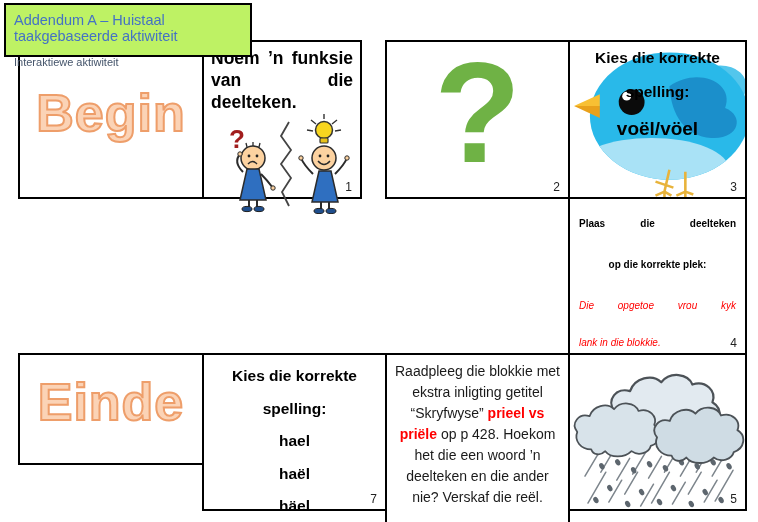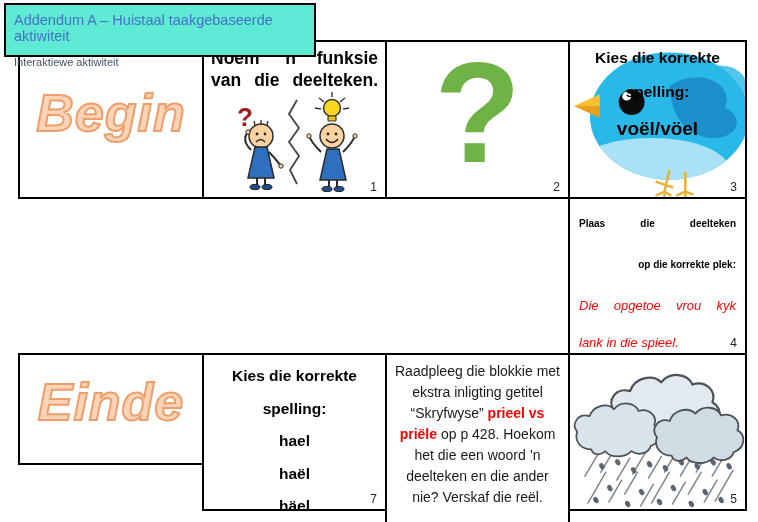--- a/index.html
+++ b/index.html
@@ -4,27 +4,27 @@
 <style>
   html,body{margin:0;padding:0;background:#fff;}
   #page{position:relative;width:758px;height:522px;background:#fff;
         font-family:"Liberation Sans", sans-serif;overflow:hidden;}
 
   
   .cell{position:absolute;background:#fff;border:2px solid #000;box-sizing:border-box;}
   .cellnum{position:absolute;right:8px;bottom:3px;font-size:12px;color:#222;}
 
   
-  #headerbox{position:absolute;left:4px;top:3px;width:312px;height:54px;background:#5eead4;
+  #headerbox{position:absolute;left:4px;top:3px;width:248px;height:54px;background:#bef264;
              border:2px solid #000;box-sizing:border-box;z-index:10;padding:7px 0 0 8px;}
   #headerbox .title{font-size:14.5px;color:var(--accent_blue,#4472C4);}
   #headerbox .subtitle{font-size:11px;color:var(--subtitle_blue,#44546A);margin-top:12px;}
 
   
-  .wordart-cell{display:flex;align-items:center;justify-content:center;font-style:italic;}
+  .wordart-cell{display:flex;align-items:center;justify-content:center;}
   .wordart{font-size:52px;font-weight:bold;letter-spacing:1px;
            color:var(--wordart_fill,#FBD3B6);
            -webkit-text-stroke:2px var(--wordart_stroke,#EE9E6A);
            margin-top:-14px;}
 
   
   .c1-text{font-size:17.5px;font-weight:bold;color:#000;line-height:22px;padding:5px 7px 0 7px;}
   .jline{text-align:justify;text-align-last:justify;}
   .kids-wrap{text-align:center;margin-top:1px;}
 
@@ -34,43 +34,43 @@
 
   
   .birdsvg{position:absolute;left:0;top:0;}
   .c3-line{position:absolute;left:0;right:0;text-align:center;font-weight:bold;color:#000;z-index:3;}
   .c3-l1{top:7px;font-size:15.5px;}
   .c3-l2{top:41px;font-size:15.5px;}
   .c3-l3{top:76px;font-size:19px;}
 
   
   .c4-prompt{font-size:10px;font-weight:bold;color:#000;line-height:41px;padding:4px 9px 0 9px;}
-  .c4-prompt .plain{text-align:right;}
-  .c4-red{font-size:13px;font-style:italic;color:var(--red_text,#FF0000);line-height:37px;padding:2px 9px 0 9px;}
+  .c4-prompt .plain{text-align:center;}
+  .c4-red{font-size:10px;font-style:italic;color:var(--red_text,#FF0000);line-height:37px;padding:2px 9px 0 9px;}
 
   
   .c6-text{font-size:14px;color:#1a1a1a;line-height:21px;text-align:center;padding:6px 8px 0 8px;}
   .c6-text .hl{font-weight:bold;color:var(--red_text,#FF0000);}
 
   
   .c7-text{font-size:15.5px;font-weight:bold;color:#000;text-align:center;line-height:32.5px;padding-top:5px;}
 
   
   .rainsvg{position:absolute;left:0;top:0;}
 </style>
 </head>
 <body>
 
 <div id="page">
 
   <div class="cell wordart-cell" style="left:18px;top:40px;width:186px;height:159px;">
     <span class="wordart">Begin</span>
   </div>
 
-  <div class="cell" style="left:202px;top:40px;width:185px;height:159px;">
+  <div class="cell" style="left:202px;top:40px;width:160px;height:159px;">
     <div class="c1-text">
       <div class="jline">Noem ’n funksie</div>
       <div class="jline">van die deelteken.</div>
     </div>
     <div class="kids-wrap">
       <svg width="166" height="100" viewBox="0 0 160 100">
 
         <g>
           <text x="22" y="34" font-size="26" font-weight="bold" fill="#A11D1D" font-family="Liberation Sans, sans-serif">?</text>
           <circle cx="46" cy="44" r="12" fill="#FCD2A0" stroke="#2b2b2b" stroke-width="1.5"></circle>
@@ -144,21 +144,21 @@
     <span class="cellnum" style="z-index:4">3</span>
   </div>
 
   <div class="cell" style="left:568px;top:197px;width:179px;height:158px;">
     <div class="c4-prompt">
       <div class="jline">Plaas die deelteken</div>
       <div class="plain">op die korrekte plek:</div>
     </div>
     <div class="c4-red">
       <div class="jline">Die opgetoe vrou kyk</div>
-      <div>lank in die spieel.</div>
+      <div>lank in die blokkie.</div>
     </div>
     <span class="cellnum">4</span>
   </div>
 
   <div class="cell wordart-cell" style="left:18px;top:353px;width:186px;height:112px;">
     <span class="wordart">Einde</span>
   </div>
 
   <div class="cell" style="left:202px;top:353px;width:185px;height:158px;">
     <div class="c7-text">

